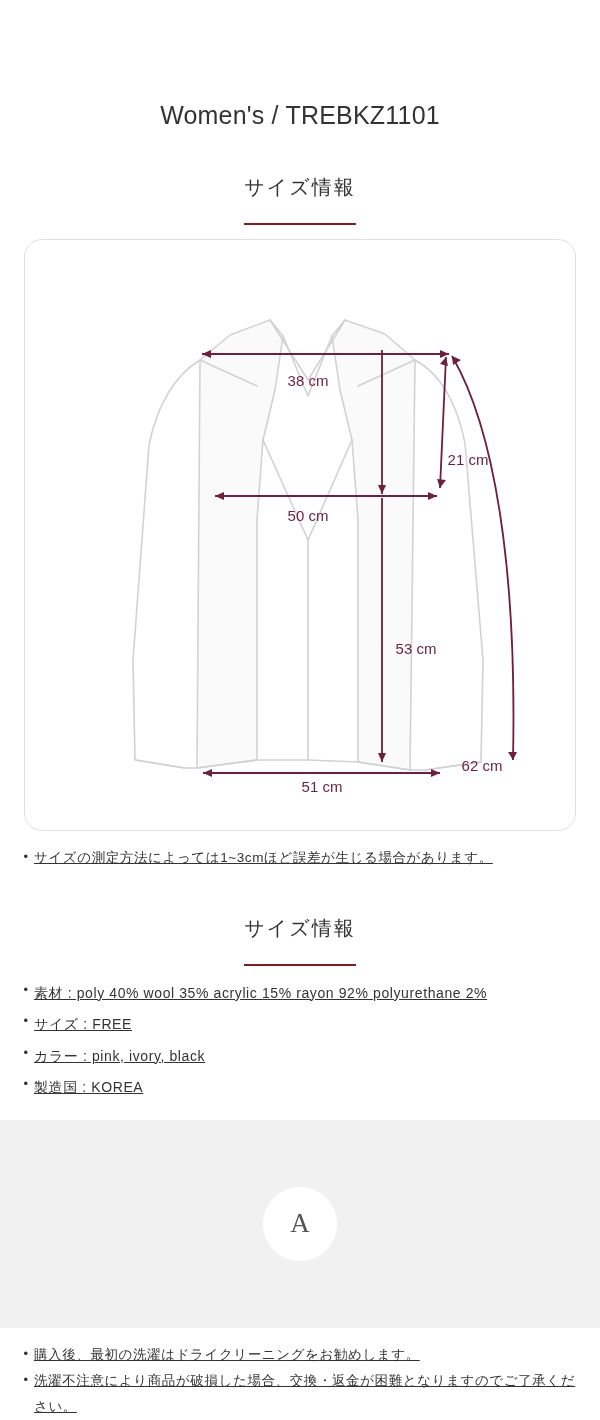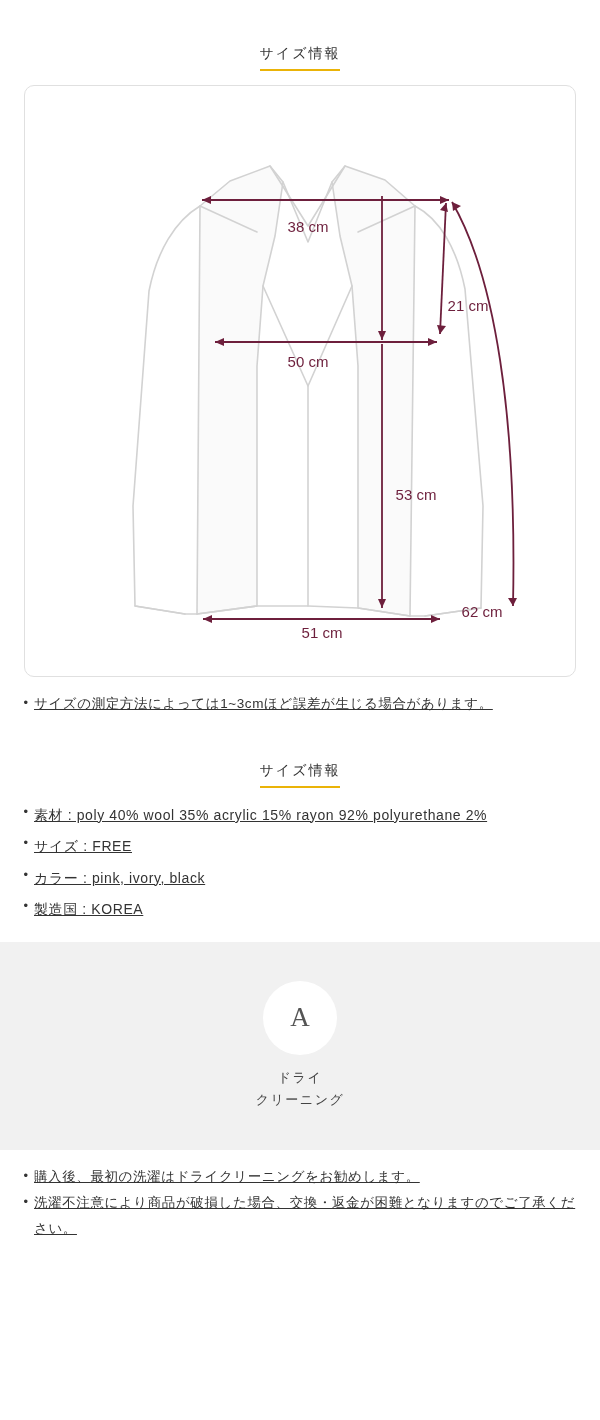--- a/index.html
+++ b/index.html
@@ -27,30 +27,30 @@
     letter-spacing: 0.2px;
     margin: 100px 0 0 0;
     line-height: 1.2;
   }
   .section-heading {
     text-align: center;
     margin: 44px 0 0 0;
   }
   .section-heading span {
     display: inline-block;
-    font-size: 14px;
+    font-size: 20px;
     color: #333333;
     letter-spacing: 2px;
-    padding-bottom: 6px;
-    border-bottom: 2px solid #eab308;
+    padding-bottom: 22px;
+    border-bottom: 2px solid #7f1d1d;
   }
   .size-box {
     margin: 14px 6px 0 6px;
     border: 1px solid #e0e0e0;
-    border-radius: 10px;
+    border-radius: 18px;
     height: 592px;
     position: relative;
     background: #ffffff;
   }
   .size-box svg { display: block; }
 
   .notes {
     margin: 14px 0 0 0;
     padding: 0;
   }
@@ -106,20 +106,21 @@
   }
   .care-notes { margin-top: 14px; }
   .care-notes .note-item { line-height: 1.95; font-size: 13.5px; }
   .full-bleed { margin-left: -18px; margin-right: -18px; }
 </style>
 </head>
 <body>
 
 <div class="page">
 
+  <h1 class="page-title">Women's / TREBKZ1101</h1>
 
   <div class="section-heading">
     <span>サイズ情報</span>
   </div>
 
   <div class="size-box">
     <svg width="566" height="590" viewBox="0 0 566 590" xmlns="http://www.w3.org/2000/svg">
       <g fill="none" stroke="#d2d2d2" stroke-width="1.6" stroke-linejoin="round" stroke-linecap="round">
 
         <path d="M175,120 C150,135 132,165 124,205 L108,420 L110,520 L160,528 L172,528"></path>
@@ -213,24 +214,20 @@
       <span class="bullet">•</span>
       <span class="note-text">製造国 : KOREA</span>
     </div>
   </div>
 
 
   <div class="care-box full-bleed">
     <div class="care-circle">
       <span>A</span>
     </div>
-    <div class="care-label">
-      <div>ドライ</div>
-      <div>クリーニング</div>
-    </div>
   </div>
 
   <div class="care-notes">
     <div class="note-item">
       <span class="bullet">•</span>
       <span class="note-text">購入後、最初の洗濯はドライクリーニングをお勧めします。</span>
     </div>
     <div class="note-item">
       <span class="bullet">•</span>
       <span class="note-text">洗濯不注意により商品が破損した場合、交換・返金が困難となりますのでご了承ください。</span>

